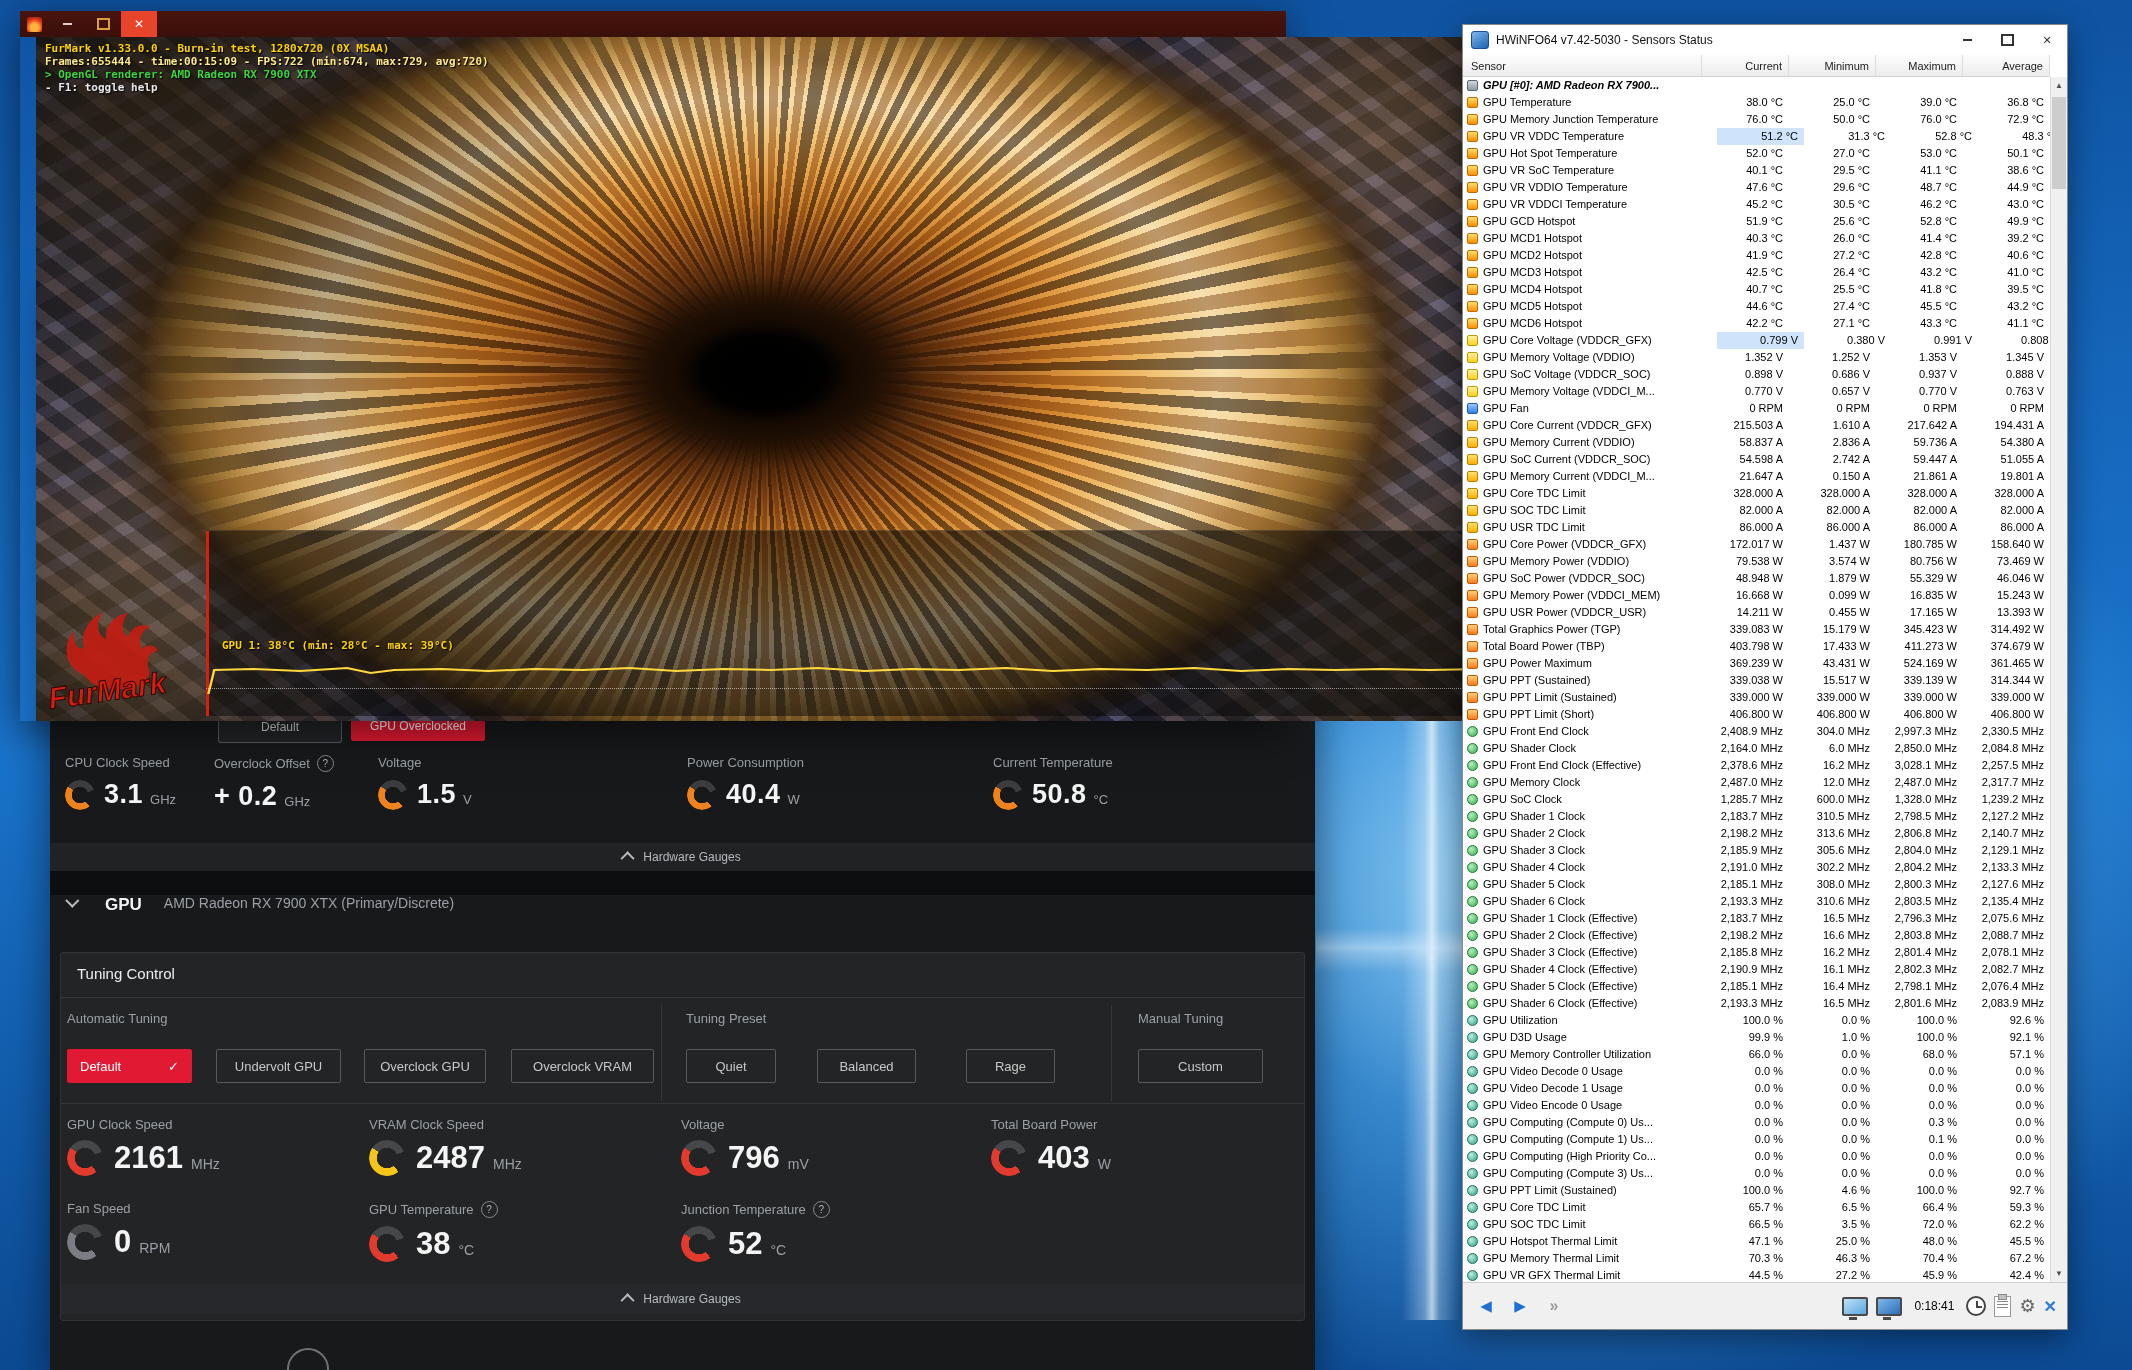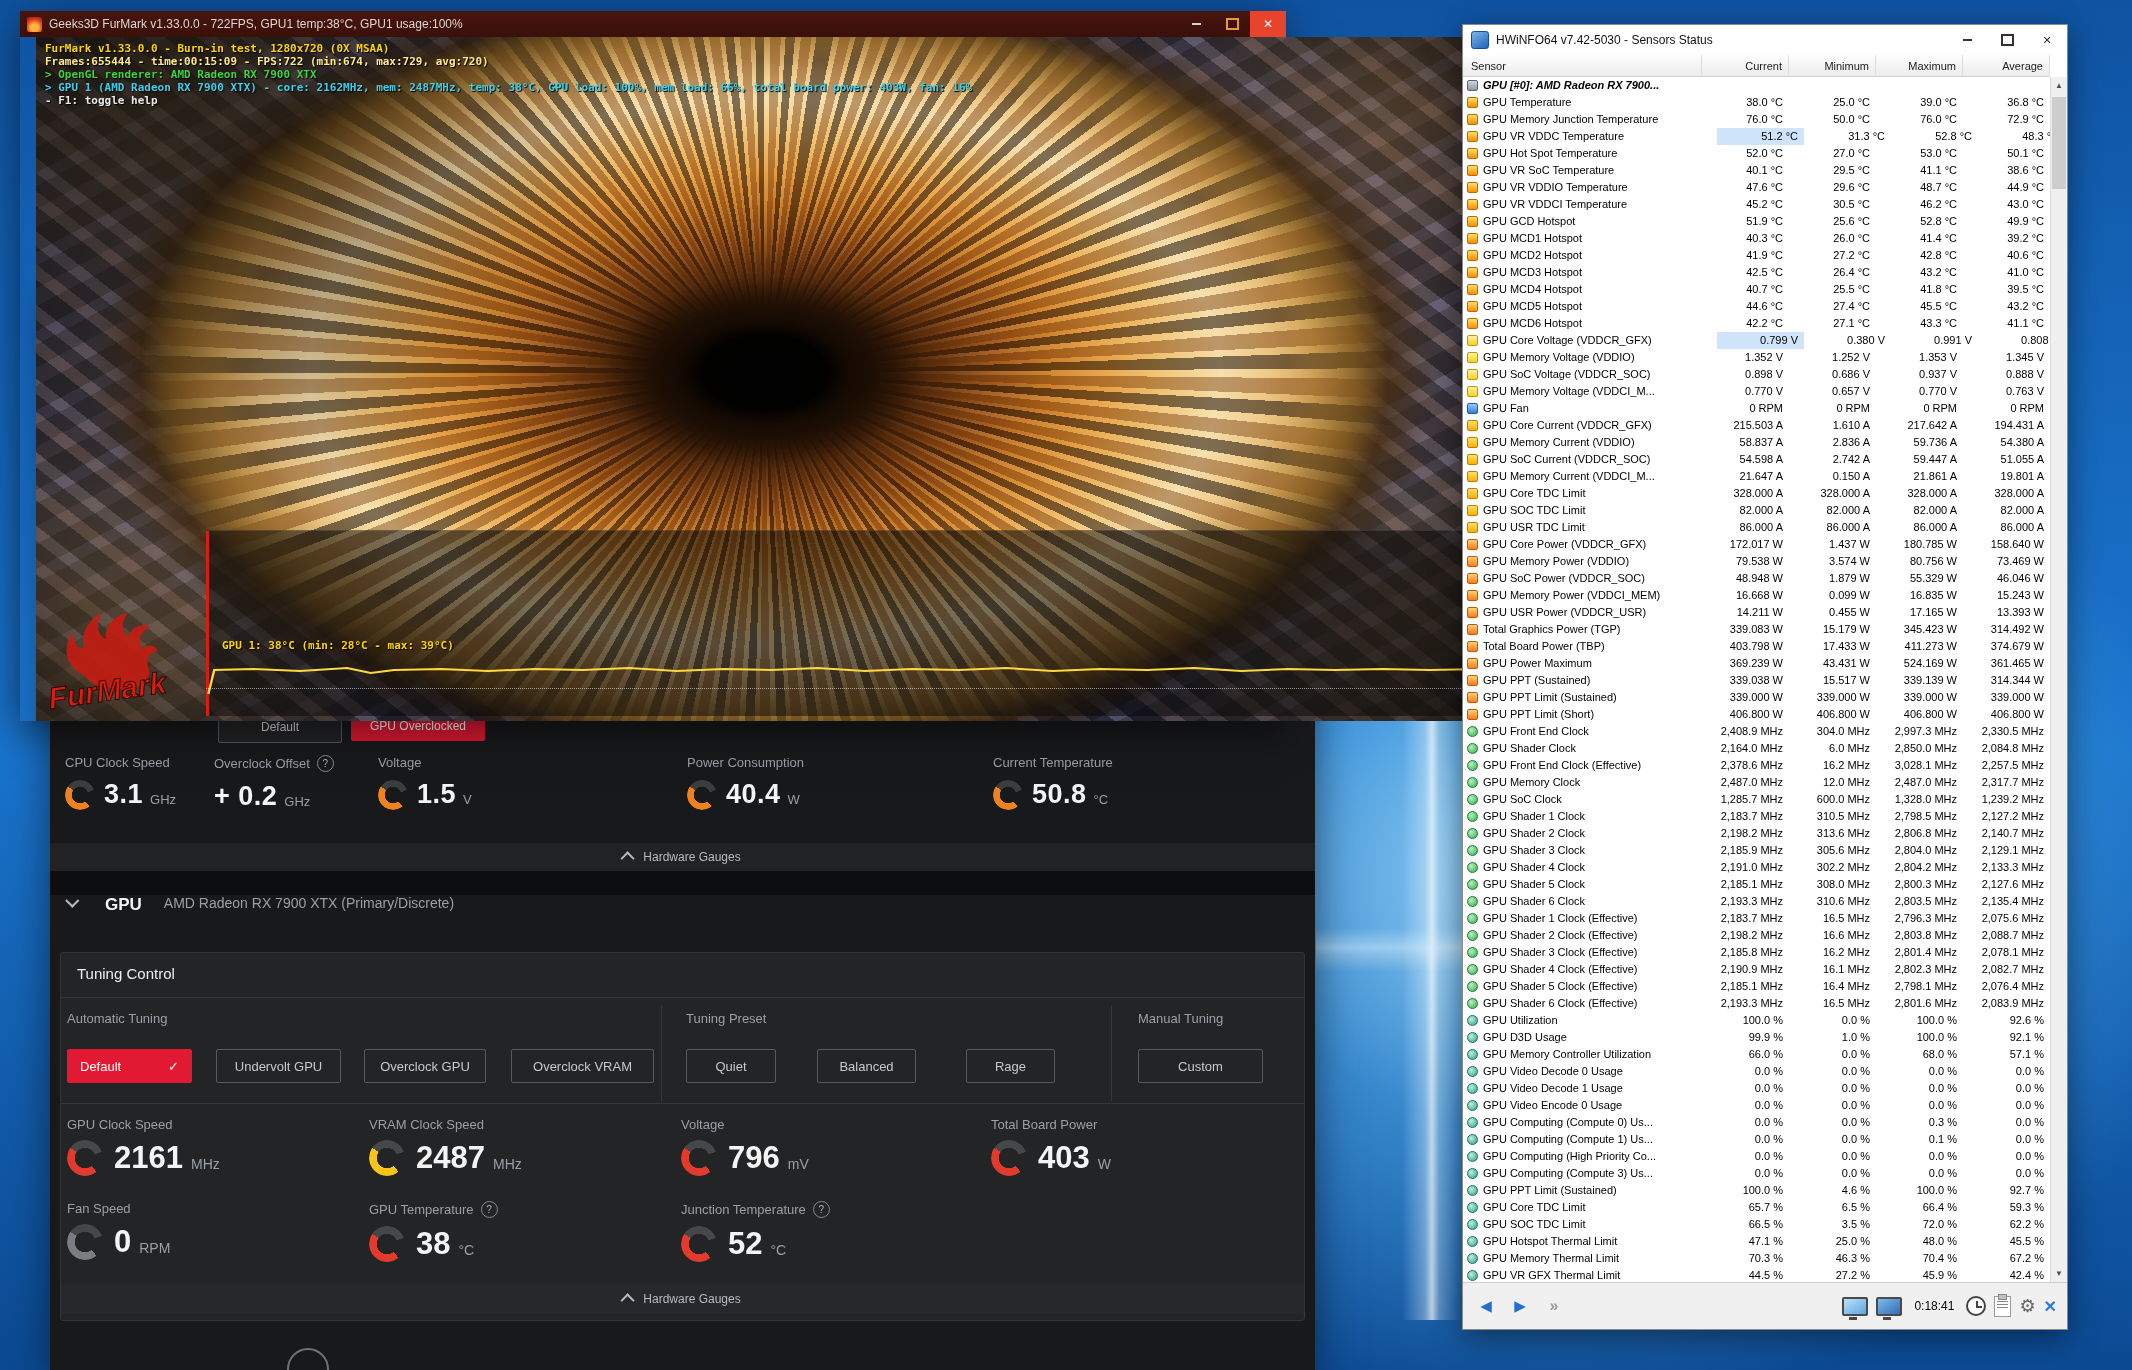--- a/index.html
+++ b/index.html
@@ -352,39 +352,37 @@
       </div>
     </div>
 
     <div class="pcircle"></div>
   </div>
 </section>
 
 <section class="fur">
   <div class="fur-tb">
     <span class="fur-ico"></span>
-    <span class="fur-title">Geeks3D FurMark v1.33.0.0 - 722FPS, GPU1 temp:38°C, GPU1 usage:100%</span>
     <span class="tbtn">
         <i class="i-min"></i>
       </span>
     <span class="tbtn">
         <i class="i-max"></i>
       </span>
     <span class="tbtn close">✕</span>
   </div>
   <div class="fur-render">
     <div class="cubes"></div>
     <div class="eye"></div>
     <div class="vig"></div>
 
     <div class="osd">
       <div class="o1">FurMark v1.33.0.0 - Burn-in test, 1280x720 (0X MSAA)</div>
       <div class="o2">Frames:655444 - time:00:15:09 - FPS:722 (min:674, max:729, avg:720)</div>
       <div class="o3">&gt; OpenGL renderer: AMD Radeon RX 7900 XTX</div>
-      <div class="o4">&gt; GPU 1 (AMD Radeon RX 7900 XTX) - core: 2162MHz, mem: 2487MHz, temp: 38°C, GPU load: 100%, mem load: 66%, total board power: 403W, fan: 16%</div>
       <div class="o5">- F1: toggle help</div>
     </div>
 
     <div class="fur-logo">
       <svg width="160" height="130" viewBox="0 0 160 130">
         <path d="M40 78 C20 70 18 48 30 34 C28 50 38 54 40 50 C36 38 44 22 58 16 C50 30 56 40 62 42 C60 30 70 18 84 16 C76 26 78 36 84 40 C88 28 100 26 106 30 C96 34 94 44 98 52 C104 46 112 48 114 54 C106 54 102 62 104 70 C110 80 96 92 80 92 C56 94 46 86 40 78 Z" fill="#c21d12" opacity="0.92"></path>
         <text x="6" y="112" font-size="30" font-style="italic" font-weight="bold" fill="#d41e10" stroke="#2a0502" stroke-width="1" transform="rotate(-8 6 112)">FurMark</text>
       </svg>
     </div>
 

